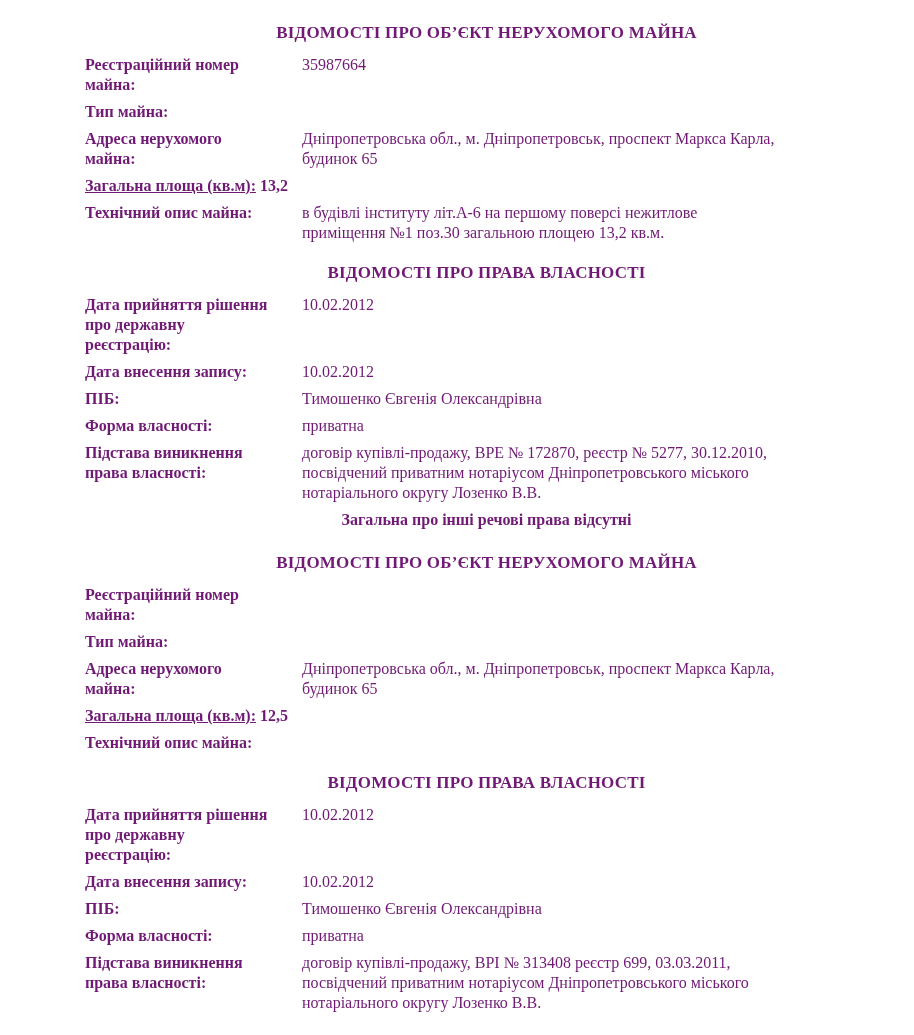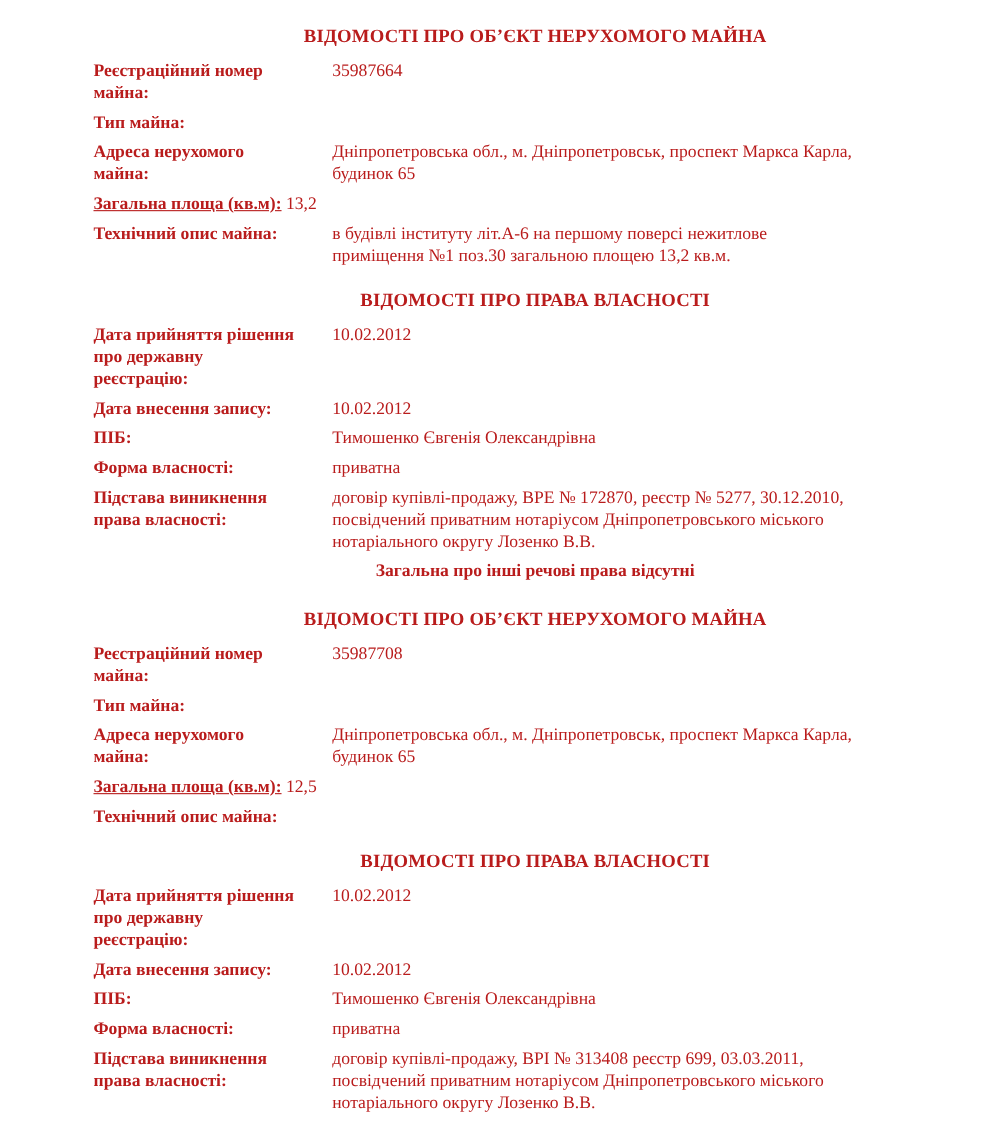--- a/index.html
+++ b/index.html
@@ -2,21 +2,21 @@
 <html lang="uk"><head>
 <meta charset="utf-8">
 <style>
   html, body { margin: 0; padding: 0; background: #ffffff; }
   .page {
     position: relative;
     width: 914px;
     height: 1035px;
     box-sizing: border-box;
     background: #ffffff;
-    color: #b91c1c;
+    color: #701a75;
     font-family: "Liberation Serif", "DejaVu Serif", serif;
     font-size: 16px;
     line-height: 20px;
     padding: 22px 26px 0 85px;
     overflow: hidden;
   }
   .record + .record { margin-top: 22px; }
   .section-title {
     font-size: 17px;
     line-height: 21px;
@@ -30,21 +30,21 @@
     display: flex;
     margin-bottom: 7px;
   }
   .row .cell { white-space: pre-line; }
   .row .cell.label { width: 217px; flex: none; }
   .row .cell.value { flex: 1; }
   .row.obj .cell.label { font-weight: bold; }
   .row.rights .cell.label { font-weight: bold; }
   .inline-row { display: block; margin-bottom: 7px; }
   .inline-row .label { font-weight: bold; text-decoration: underline; }
-  .inline-row .value { font-weight: normal; margin-top: 36px; }
+  .inline-row .value { font-weight: bold; margin-top: 36px; }
   .note {
     font-weight: bold;
     text-align: center;
     margin-top: 7px;
     margin-bottom: 7px;
   }
 </style>
 </head>
 <body>
 
@@ -98,21 +98,20 @@
 посвідчений приватним нотаріусом Дніпропетровського міського
 нотаріального округу Лозенко В.В.</div>
         </div>
         <div class="note">Загальна про інші речові права відсутні</div>
       </section>
       <section class="record">
         <h2 class="section-title object">ВІДОМОСТІ ПРО ОБ’ЄКТ НЕРУХОМОГО МАЙНА</h2>
         <div class="row obj">
           <div class="cell label">Реєстраційний номер
 майна:</div>
-          <div class="cell value">35987708</div>
         </div>
         <div class="row obj">
           <div class="cell label">Тип майна:</div>
         </div>
         <div class="row obj">
           <div class="cell label">Адреса нерухомого
 майна:</div>
           <div class="cell value">Дніпропетровська обл., м. Дніпропетровськ, проспект Маркса Карла,
 будинок 65</div>
         </div>

